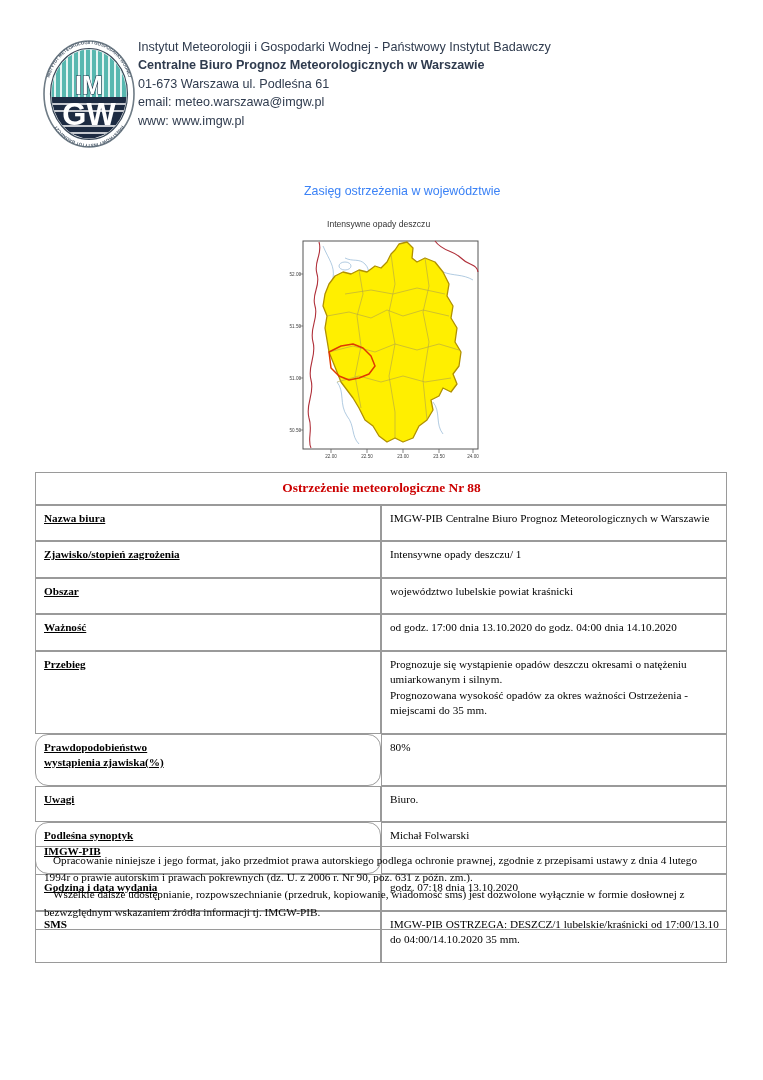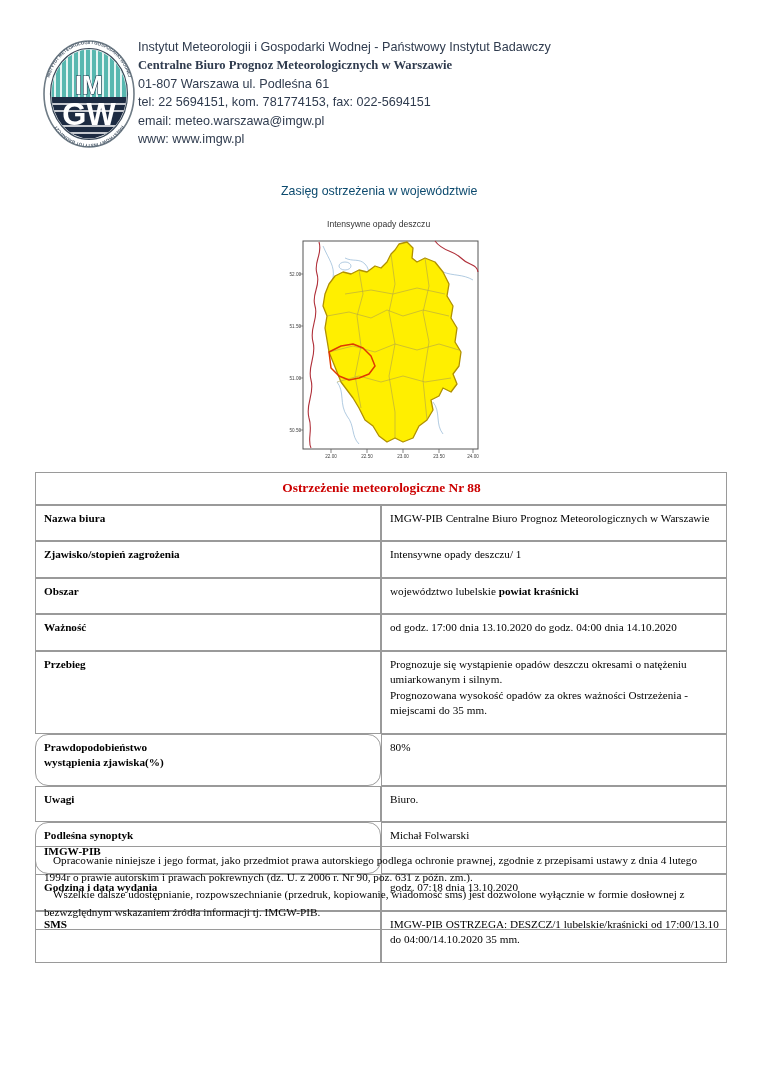--- a/index.html
+++ b/index.html
@@ -40,36 +40,36 @@
     width: 600px;
     text-align: left;
     font-family: "Liberation Sans", sans-serif;
     color: #2f3b4e;
   }
   .hl {
     font-size: 12.6px;
     line-height: 18.4px;
     white-space: nowrap;
   }
-  .hl.bold { font-weight: bold; font-family: Liberation Serif, serif; }
+  .hl.bold { font-weight: bold; }
 
   
   .map-section {
     position: absolute;
     left: 0;
     top: 180px;
     width: 763px;
   }
   .map-heading {
     position: absolute;
-    left: 281px;
+    left: 304px;
     top: 4px;
     font-family: "Liberation Sans", sans-serif;
     font-size: 12.4px;
-    color: #0c4a6e;
+    color: #3b82f6;
     white-space: nowrap;
   }
   .map-subheading {
     position: absolute;
     left: 327px;
     top: 39px;
     font-family: "Liberation Sans", sans-serif;
     font-size: 8.6px;
     color: #333333;
     white-space: nowrap;
@@ -98,31 +98,32 @@
     padding: 5px 7px 14px 8px;
     font-family: "Liberation Serif", serif;
     font-size: 11.2px;
     line-height: 15.5px;
     vertical-align: top;
     background: #ffffff;
   }
   .warning-table td.label {
     width: 183px;
     font-weight: bold;
+    text-decoration: underline;
   }
   .title-cell {
     text-align: center;
     font-weight: bold;
     color: #cc0000;
     font-size: 13.4px !important;
     padding-top: 7px !important;
     padding-bottom: 8px !important;
   }
   .tall-2 { height: 30px; border-radius: 13px; }
-  .b { font-weight: bold; }
+  .b { font-weight: normal; }
 
   
   .footer-note {
     position: absolute;
     left: 35px;
     top: 846px;
     width: 692px;
     box-sizing: border-box;
     border: 1px solid #9a9a9a;
     padding: 5px 25px 8px 8px;
@@ -181,22 +182,21 @@
       <defs>
         <path id="arcTop" d="M 6,56 A 42,50 0 0 1 90,56" fill="none"></path>
         <path id="arcBot" d="M 90,56 A 42,50 0 0 1 6,56" fill="none"></path>
       </defs>
     </svg>
   </div>
 
   <div class="header-lines">
     <div class="hl">Instytut Meteorologii i Gospodarki Wodnej - Państwowy Instytut Badawczy</div>
     <div class="hl bold">Centralne Biuro Prognoz Meteorologicznych w Warszawie</div>
-    <div class="hl">01-807 Warszawa ul. Podleśna 61</div>
-    <div class="hl">tel: 22 5694151, kom. 781774153, fax: 022-5694151</div>
+    <div class="hl">01-673 Warszawa ul. Podleśna 61</div>
     <div class="hl">email: meteo.warszawa@imgw.pl</div>
     <div class="hl">www: www.imgw.pl</div>
   </div>
 </div>
 
 <div class="map-section">
   <div class="map-heading">Zasięg ostrzeżenia w województwie</div>
   <div class="map-subheading">Intensywne opady deszczu</div>
 
   <div class="map-figure">

